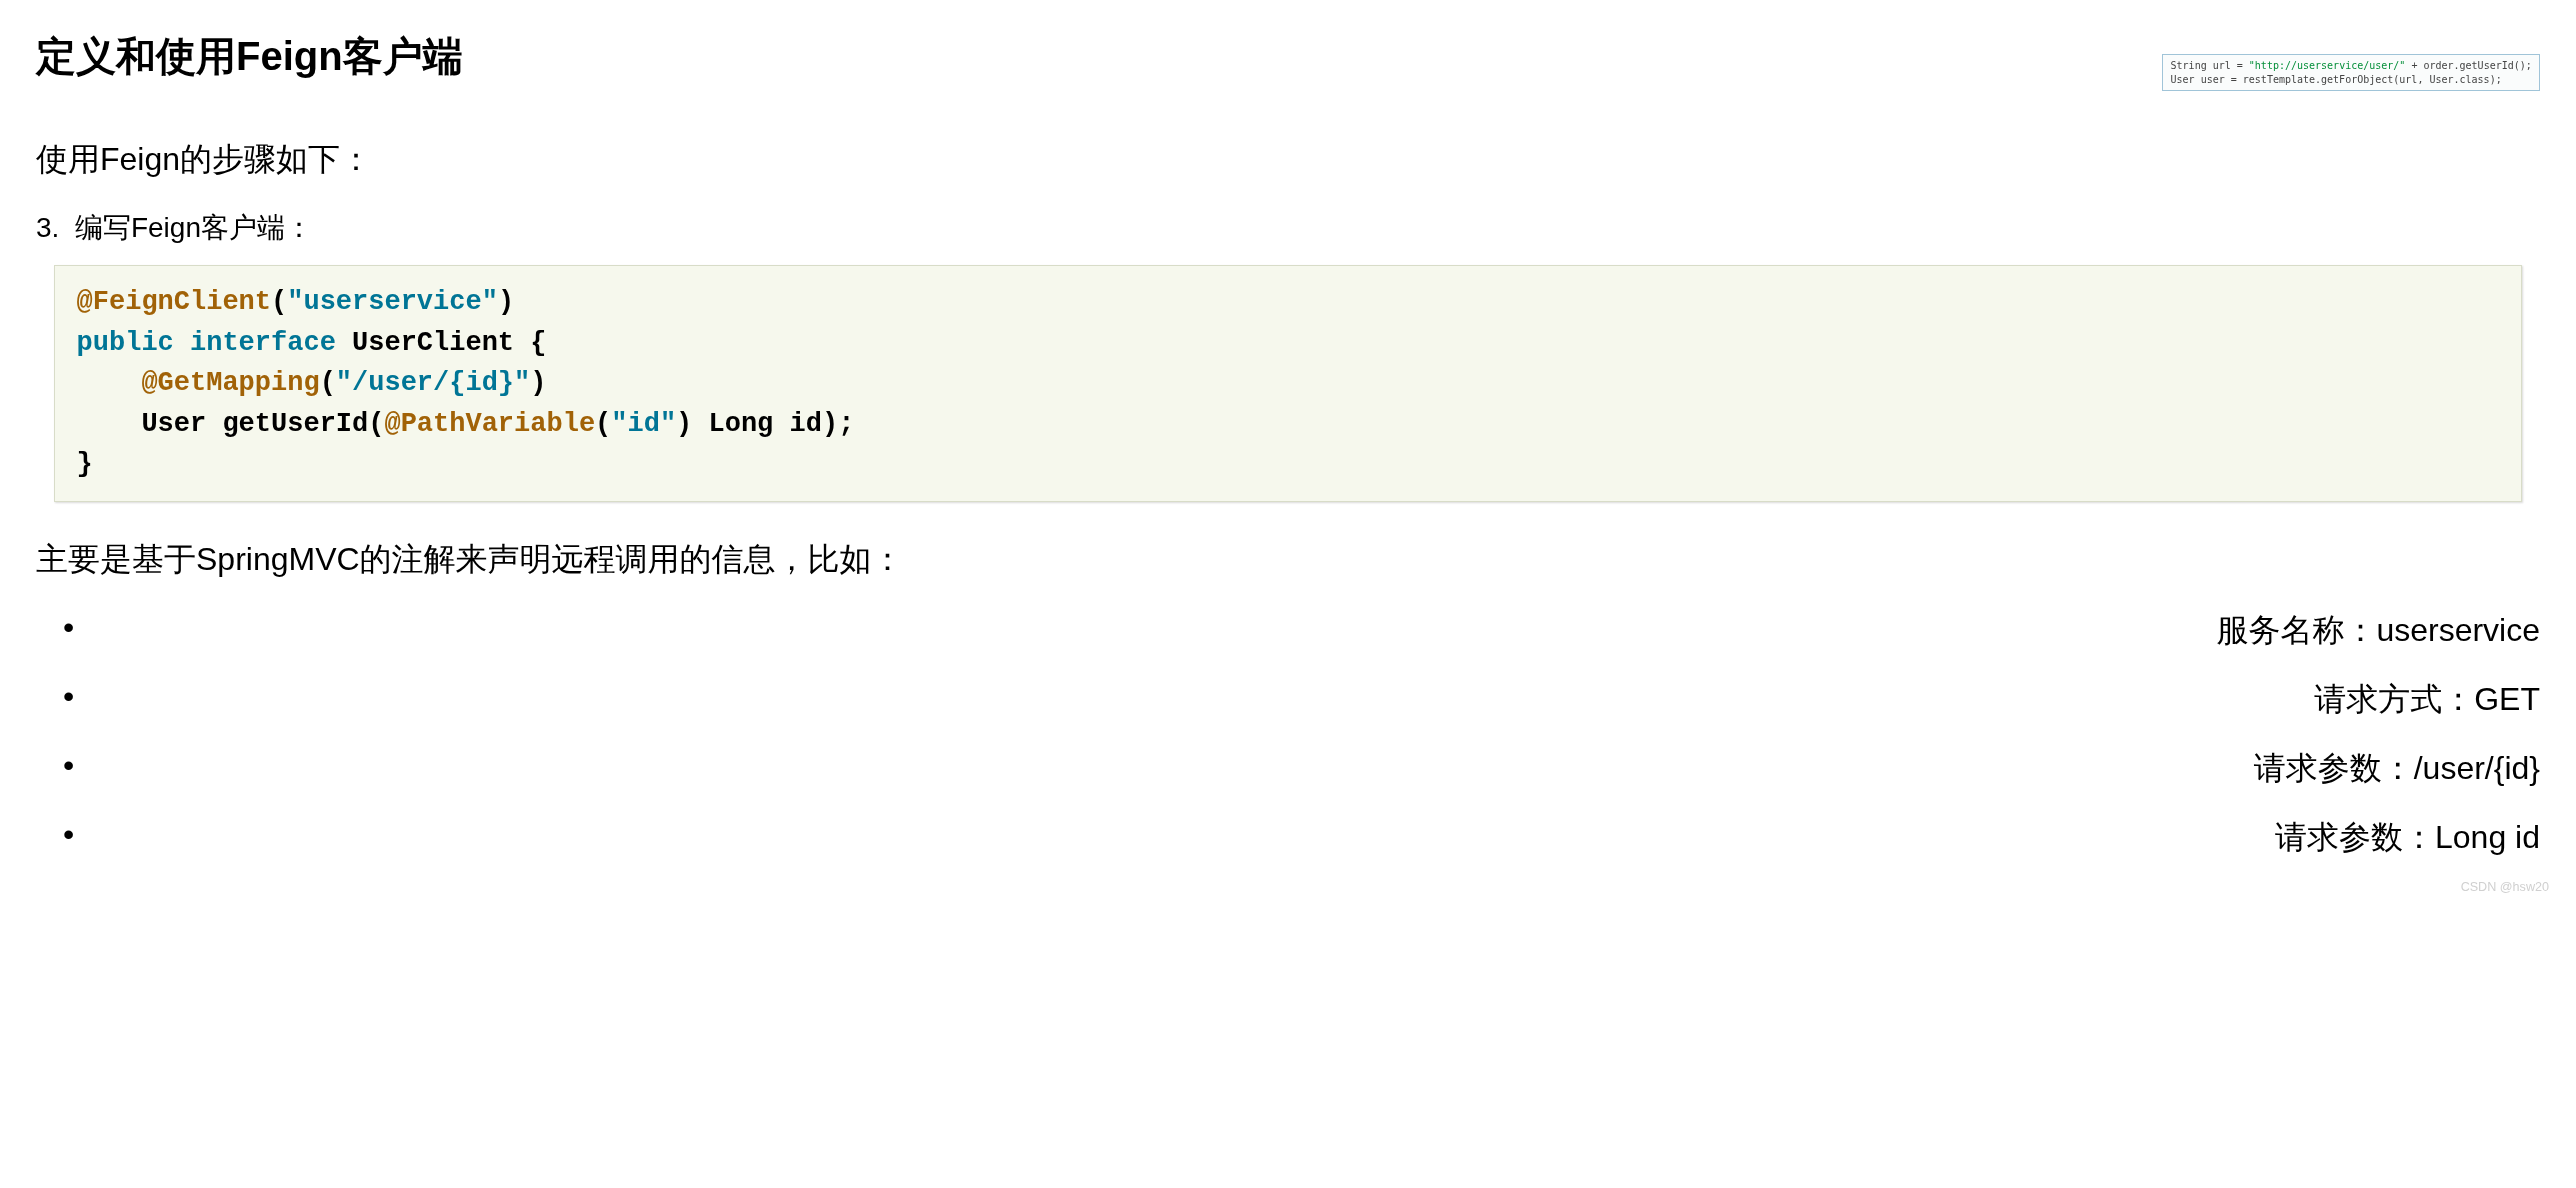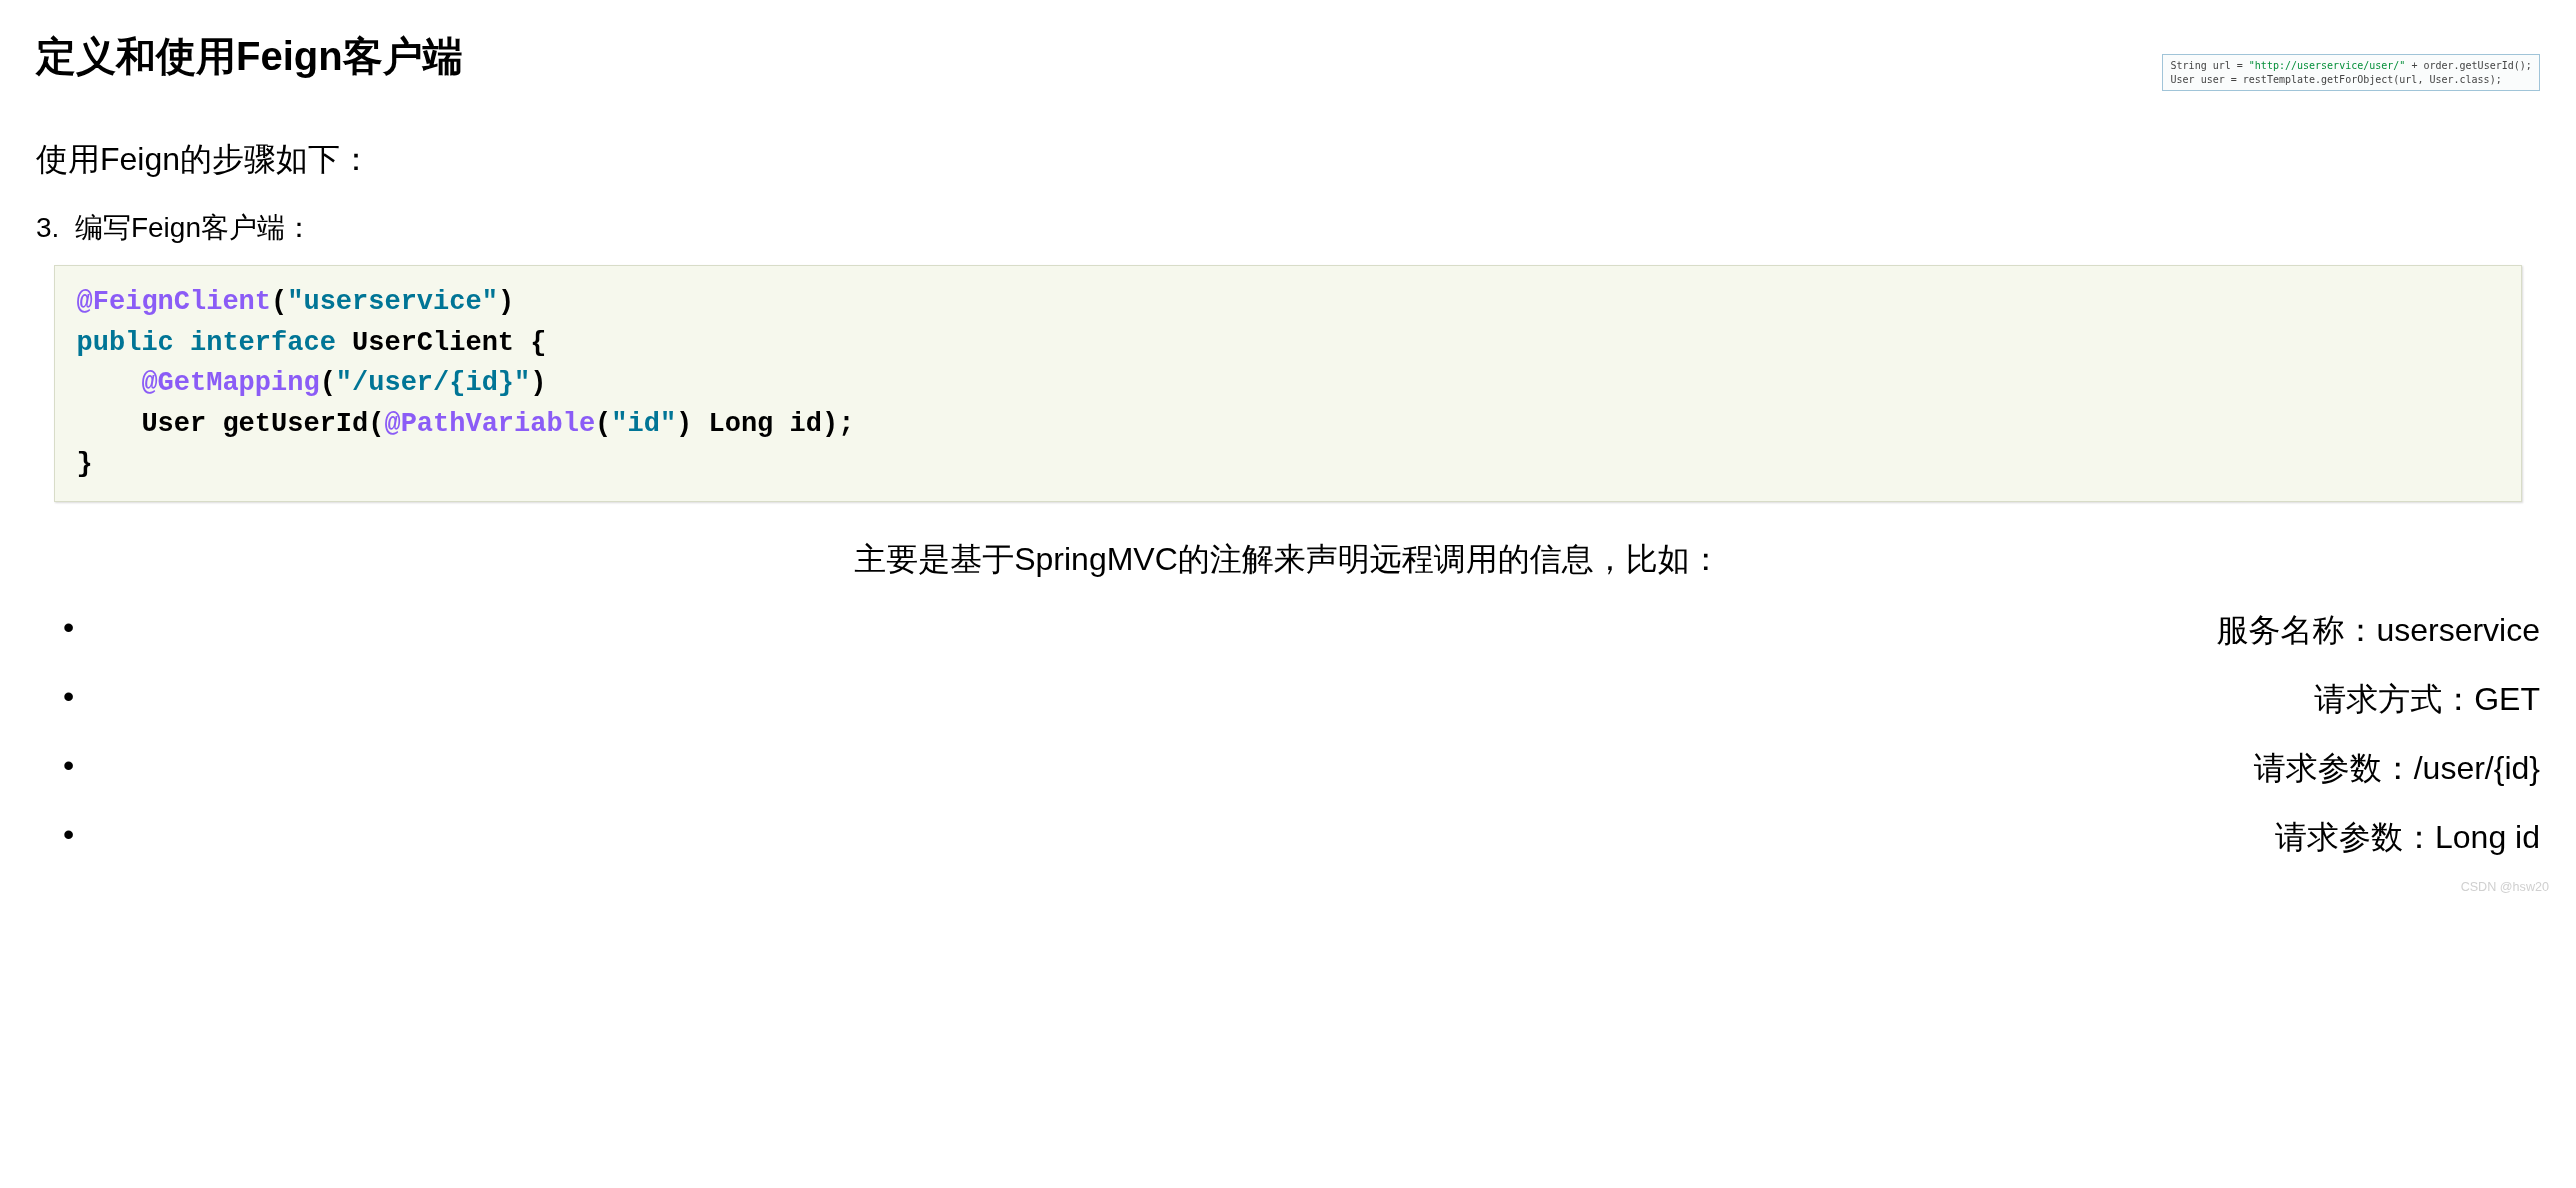--- a/index.html
+++ b/index.html
@@ -38,40 +38,39 @@
       padding: 16px 21.6px;
       font-family: "Consolas", "Monaco", "Courier New", monospace;
       font-size: 27px;
       line-height: 1.5;
       white-space: pre;
       margin: 0 18px 36px 18px;
       color: #000;
       box-shadow: 0.9px 0.9px 1.8px rgba(0,0,0,0.15);
     }
     .code-annotation {
-      color: #8b5cf6;
+      color: #a16207;
       font-weight: bold;
     }
     .code-keyword {
       color: #007596;
       font-weight: bold;
     }
     .code-string {
       color: #007596;
       font-weight: bold;
     }
     .code-plain {
       color: #000;
       font-weight: bold;
     }
     .desc-text {
       font-size: 32px;
       color: #000;
       margin-bottom: 27px;
-      text-align: center;
     }
     .bullet-list {
       list-style: none;
       padding-left: 27px;
       text-align: right;
     }
     .bullet-list li {
       font-size: 32px;
       color: #000;
       margin-bottom: 25px;

